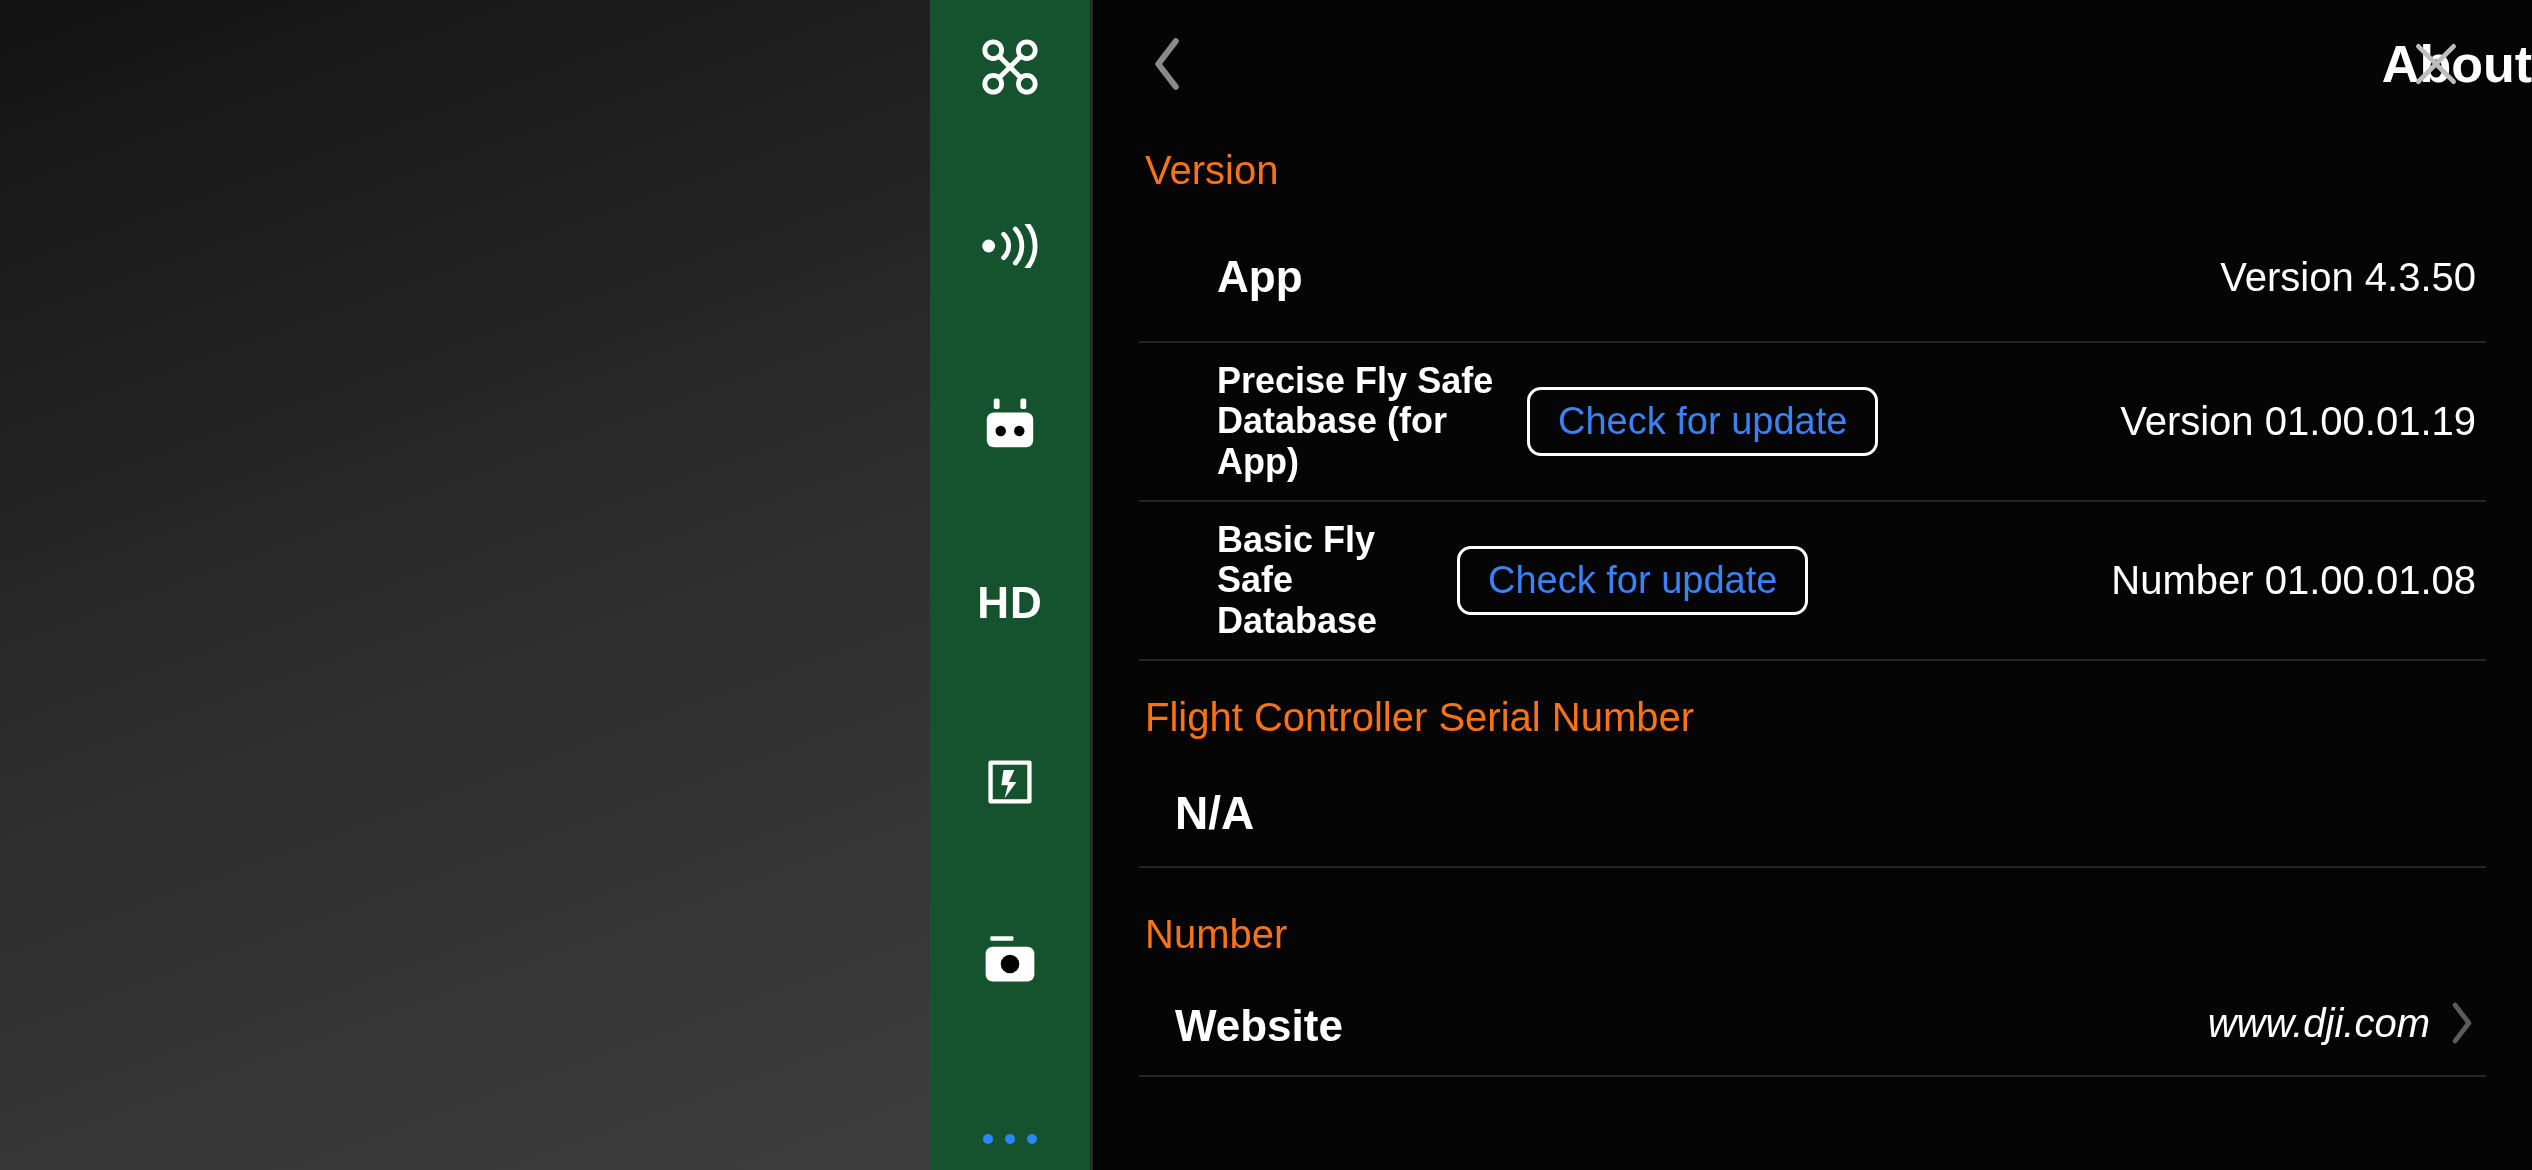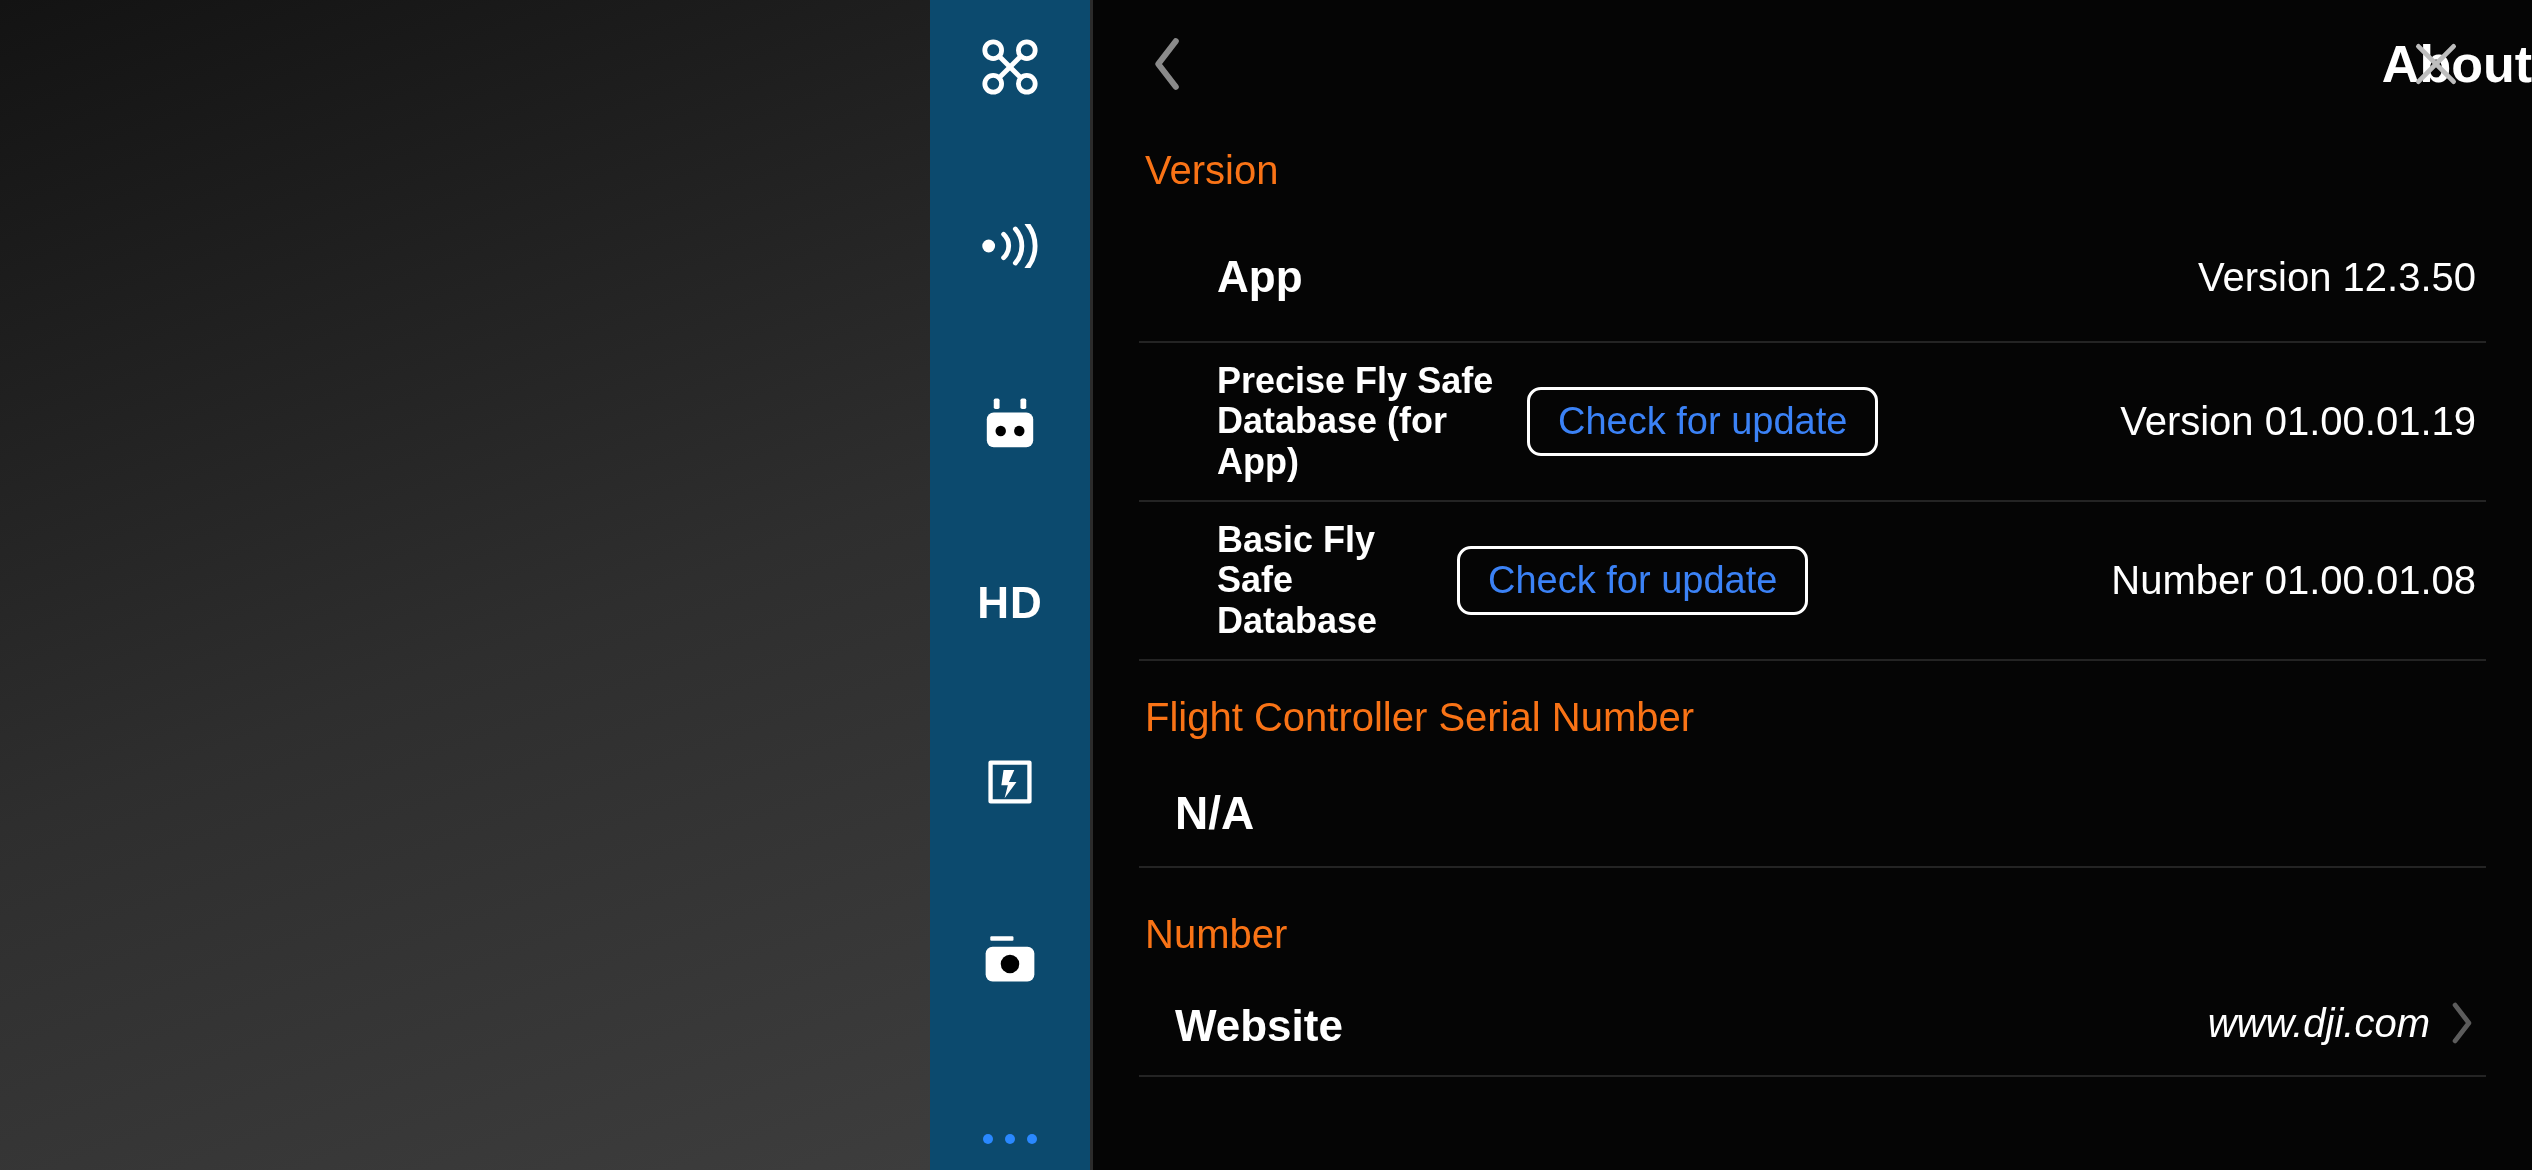--- a/index.html
+++ b/index.html
@@ -4,21 +4,21 @@
 <style>
   * { margin: 0; padding: 0; box-sizing: border-box; }
   html, body { width: 2532px; height: 1170px; overflow: hidden; background: #000; font-family: -apple-system, "Helvetica Neue", Arial, sans-serif; color: #fff; }
   .stage { position: relative; width: 2532px; height: 1170px; }
   .left-bg {
     position: absolute; left: 0; top: 0; width: 930px; height: 1170px;
     background: linear-gradient(160deg, #131313 0%, #2e2e2e 55%, #3d3d3d 100%);
   }
   .sidebar {
     position: absolute; left: 930px; top: 0; width: 160px; height: 1170px;
-    background: #0c4a6e; display: flex; flex-direction: column; align-items: center;
+    background: #14532d; display: flex; flex-direction: column; align-items: center;
     padding-top: 36px; gap: 116px;
   }
   .sidebar .item { width: 72px; height: 72px; display: flex; align-items: center; justify-content: center; cursor: pointer; }
   .sidebar .item.active { color: #2a88ff; }
   .vline { position: absolute; left: 1090px; top: 0; width: 3px; height: 1170px; background: #2b2b2b; }
   .panel {
     position: absolute; left: 1093px; top: 0; right: 0; height: 1170px;
     background: #050505; display: flex; flex-direction: column;
   }
   .panel-header {
@@ -134,21 +134,21 @@
         </svg>
       </div>
     </div>
 
     <div class="panel-body">
       <div class="section-label">Version</div>
 
       <div class="row">
         <div class="label">App</div>
         <div class="spacer"></div>
-        <div class="value">Version 12.3.50</div>
+        <div class="value">Version 4.3.50</div>
       </div>
 
       <div class="row">
         <div class="label multi">Precise Fly Safe Database (for App)</div>
         <button class="update-btn">Check for update</button>
         <div class="spacer"></div>
         <div class="value">Version 01.00.01.19</div>
       </div>
 
       <div class="row">

